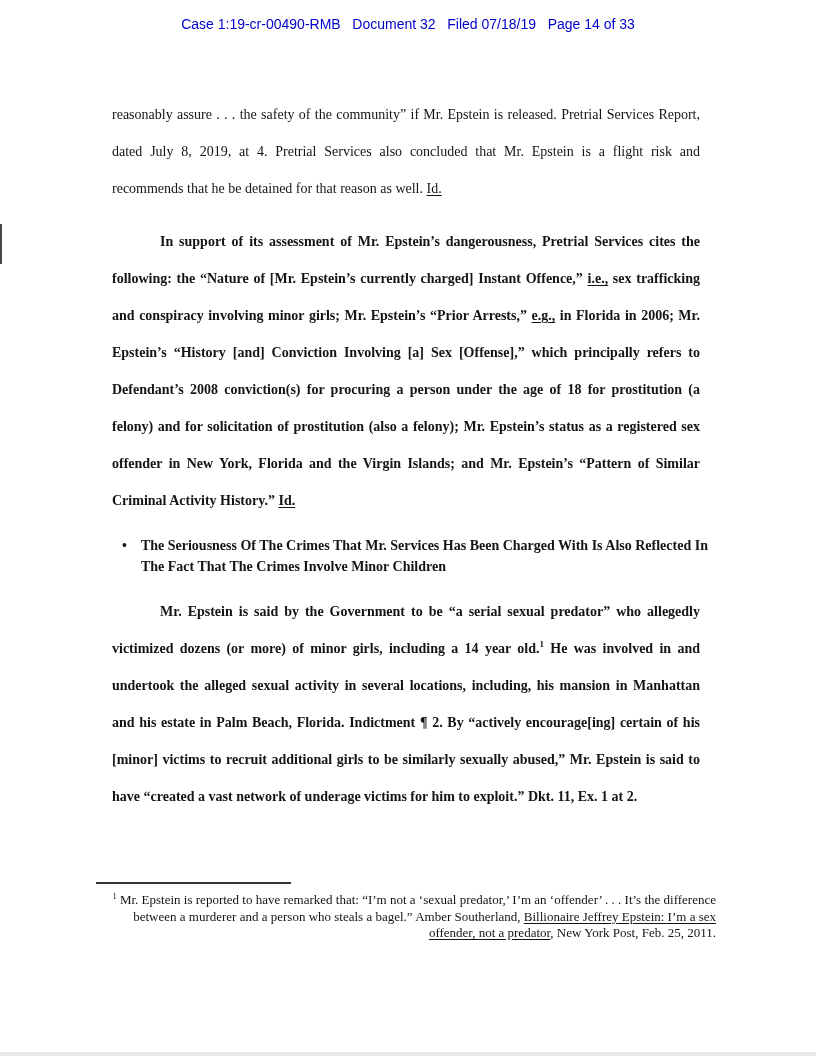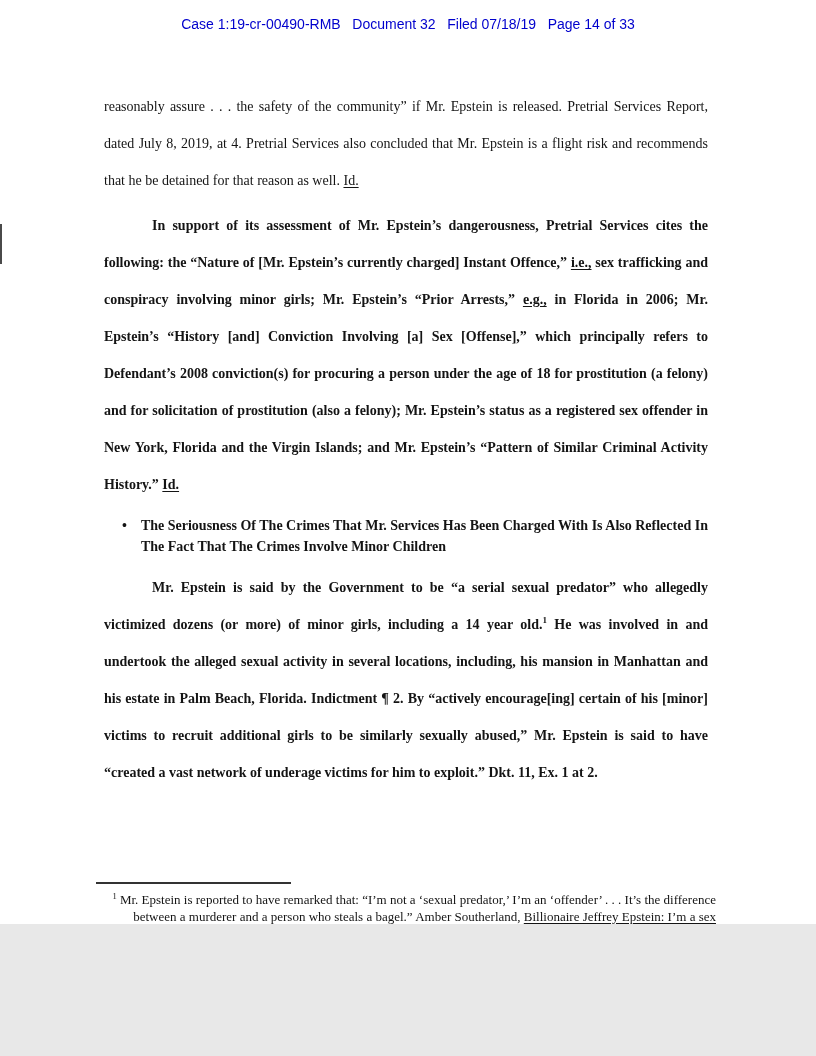--- a/index.html
+++ b/index.html
@@ -1,20 +1,20 @@
 <!DOCTYPE html>
 <html><head>
 <meta charset="utf-8">
 <style>
   * { margin: 0; padding: 0; box-sizing: border-box; }
   html, body { background: #e8e8e8; }
   .page {
     position: relative;
     width: 816px;
-    height: 924px;
+    height: 1052px;
     margin: 0 auto;
     background: #ffffff;
     overflow: hidden;
     font-family: "Liberation Serif", serif;
     color: #141414;
     padding-left: 27px;
   }
   .ecf-header {
     position: absolute;
     top: 16px;
@@ -27,21 +27,21 @@
   }
   .doc-body {
     position: absolute;
     top: 80px;
     left: 96px;
     width: 620px;
     font-size: 14px;
     line-height: 37px;
     text-align: justify;
   }
-  .para { margin: 8px; }
+  .para { margin: 16px; }
   .para.indent { text-indent: 48px; font-weight: bold; }
   .u { text-decoration: underline; text-underline-offset: 2px; }
   sup.fn-ref {
     font-size: 9px;
     vertical-align: super;
     line-height: 0;
   }
   .bullet-heading {
     display: flex;
     gap: 14px;
@@ -102,15 +102,14 @@
         <span>The Seriousness Of The Crimes That Mr. Services Has Been Charged With Is Also Reflected In The Fact That The Crimes Involve Minor Children</span>
       </div>
       <p class="para indent"><span>Mr. Epstein is said by the Government to be “a serial sexual predator” who allegedly victimized dozens (or more) of minor girls, including a 14 year old.</span><sup class="fn-ref">1</sup><span> He was involved in and undertook the alleged sexual activity in several locations, including, his mansion in Manhattan and his estate in Palm Beach, Florida. Indictment ¶ 2. By “actively encourage[ing] certain of his [minor] victims to recruit additional girls to be similarly sexually abused,” Mr. Epstein is said to have “created a vast network of underage victims for him to exploit.” Dkt. 11, Ex. 1 at 2.</span></p>
     </div>
 
   <div class="footnote-area">
     <div class="footnote-rule"></div>
     <div class="footnote-text"><sup class="fn-ref">1</sup><span>  Mr. Epstein is reported to have remarked that: “I’m not a ‘sexual predator,’ I’m an ‘offender’ . . . It’s the difference between a murderer and a person who steals a bagel.” Amber Southerland, </span><span class="u">Billionaire Jeffrey Epstein: I’m a sex offender, not a predator</span><span>, New York Post, Feb. 25, 2011.</span></div>
   </div>
 
-  <div class="page-number">14</div>
 
 </div>
 
 </body></html>

